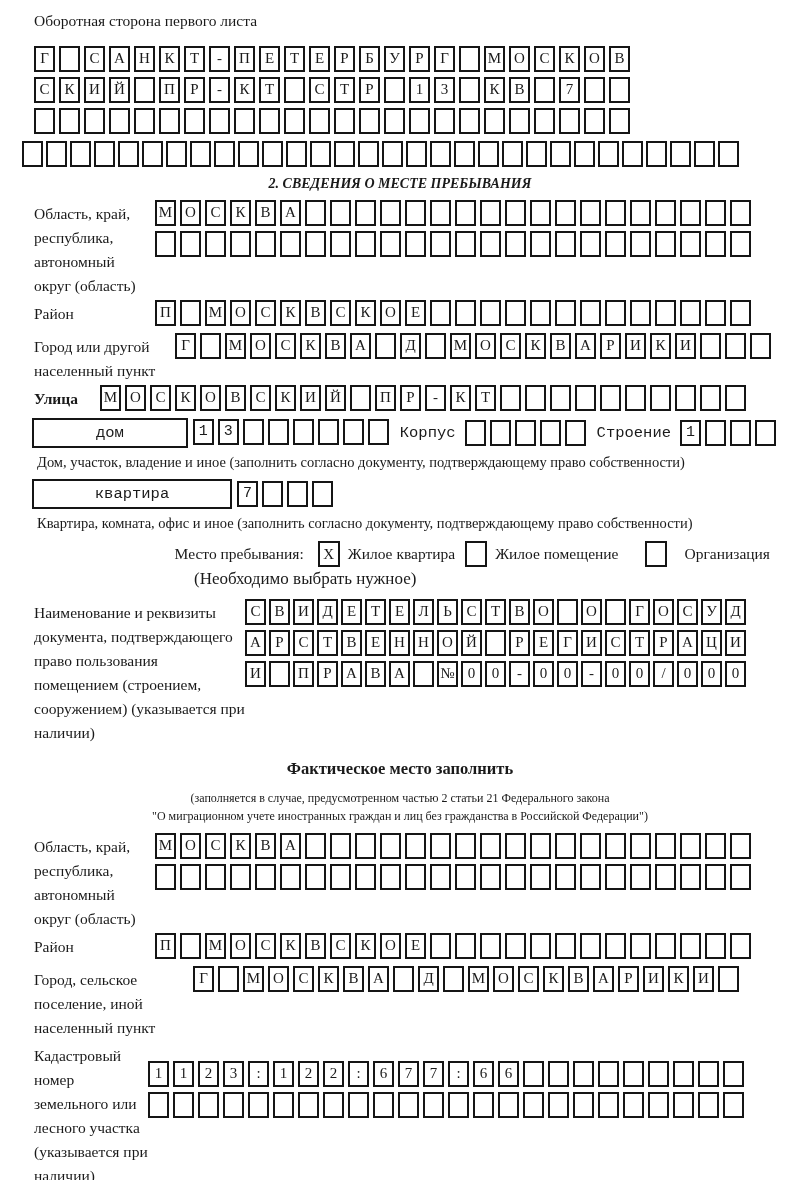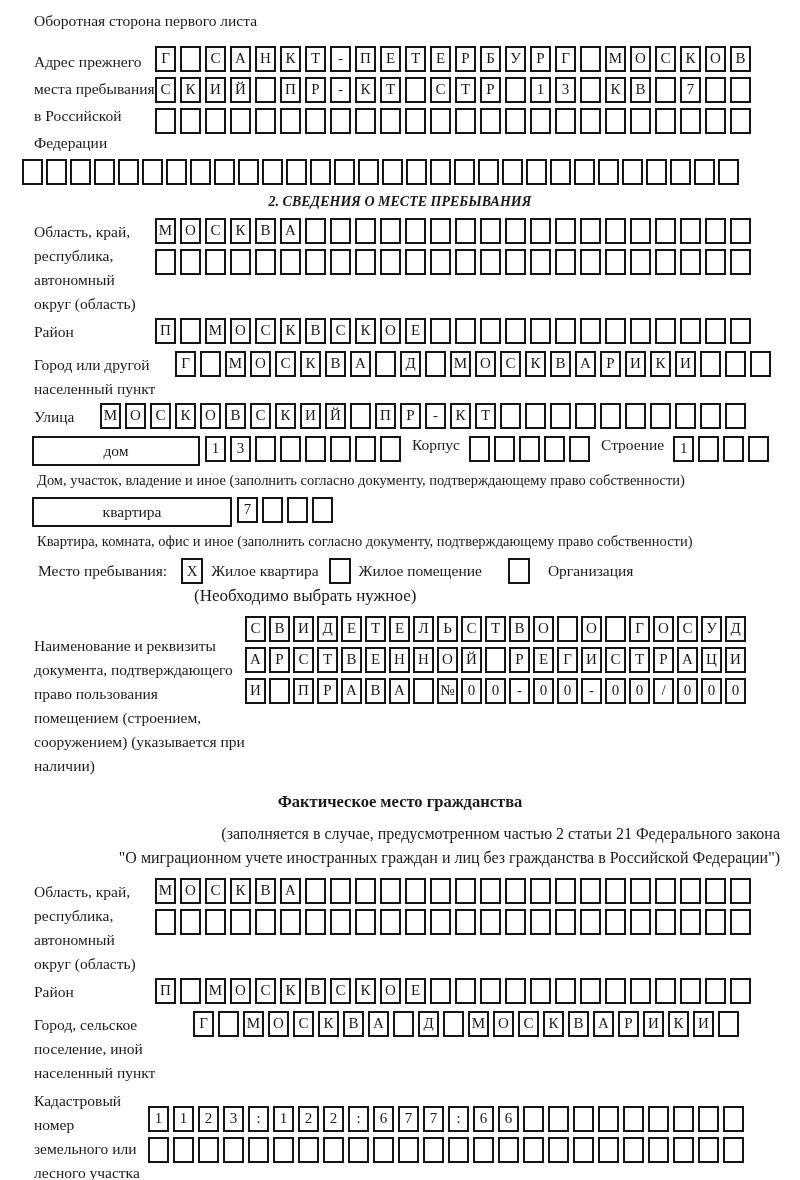--- a/index.html
+++ b/index.html
@@ -13,66 +13,65 @@
     font-family:"Liberation Serif","DejaVu Serif",serif;
     font-size:15.5px;
     overflow:hidden;
   }
   .header-note{padding-right:24px;margin-bottom:16px;}
   .field{display:flex;align-items:flex-start;margin-bottom:2px;}
   .label{flex-shrink:0;line-height:1.75;padding-top:2px;}
   .lh-c{line-height:1.55;}
   .w121{width:121px;}
   .w141{width:141px;}
-  .w66{width:66px;}
-  .w211{width:211px;margin-top:16px;}
+  .w66{width:66px;font-weight:bold;}
+  .w211{width:211px;}
   .w159{width:159px;}
   .w114{width:114px;}
   .rows{flex-grow:1;}
   .cellrow{height:26px;margin-bottom:5px;white-space:nowrap;}
   .cell{
     display:inline-block;width:21px;height:26px;box-sizing:border-box;
     border:2px solid #151515;margin-right:4px;text-align:center;
     line-height:21px;font-size:15px;vertical-align:top;background:#fff;
   }
   .tight .cell{margin-right:3px;}
   .fullrow{margin-left:-12px;margin-bottom:2px;}
   .caption{font-size:14.5px;line-height:1.4;margin:1px 0 7px 0;}
   .caption.center{text-align:center;margin-left:-14px;}
   .caption.indent{padding-left:3px;}
   .section-title{text-align:center;font-weight:bold;font-size:14px;margin:9px 0 8px -14px;font-style:italic;}
-  .inline-row{display:flex;align-items:flex-start;margin-left:-2px;margin-bottom:4px;}
+  .inline-row{display:flex;align-items:center;margin-left:-2px;margin-bottom:4px;font-family:Liberation Mono, monospace;}
   .labelbox{
     display:inline-block;box-sizing:border-box;height:30px;border:2px solid #151515;
     text-align:center;line-height:26px;margin-right:5px;background:#fff;
   }
   .labelbox.dom{width:168px;}
   .labelbox.kv{width:200px;}
   .inline-label{padding:0 9px 0 7px;}
   .checkbox{
     display:inline-block;width:22px;height:26px;box-sizing:border-box;border:2px solid #151515;
     text-align:center;line-height:22px;font-size:15px;vertical-align:middle;background:#fff;
   }
-  .stay-row{display:flex;align-items:center;margin:6px 0 2px 4px;}
+  .stay-row{display:flex;align-items:center;margin:6px 0 2px 11px;justify-content:flex-end;}
   .stay-row .opt-label{padding:0 10px 0 8px;}
   .gap-lg{margin-left:16px;}
   .choose-note{padding-left:160px;margin:0 0 10px 0;font-size:17px;}
-  .center-note{text-align:right;margin-left:-14px;font-size:16px;line-height:1.5;}
+  .center-note{text-align:center;margin-left:-14px;font-size:12px;line-height:1.5;}
   .fact-title{text-align:center;font-weight:bold;font-size:16.5px;margin:14px 0 10px -14px;}
   .offset-top{margin-top:19px;}
 </style>
 </head>
 <body>
 
 <div class="page">
 
   <div class="header-note">Оборотная сторона первого листа</div>
 
   <div class="field">
-    <div class="label w121">Адрес прежнего места пребывания в Российской Федерации</div>
     <div class="rows">
       <div class="cellrow"><span class="cell">Г</span><span class="cell"></span><span class="cell">С</span><span class="cell">А</span><span class="cell">Н</span><span class="cell">К</span><span class="cell">Т</span><span class="cell">-</span><span class="cell">П</span><span class="cell">Е</span><span class="cell">Т</span><span class="cell">Е</span><span class="cell">Р</span><span class="cell">Б</span><span class="cell">У</span><span class="cell">Р</span><span class="cell">Г</span><span class="cell"></span><span class="cell">М</span><span class="cell">О</span><span class="cell">С</span><span class="cell">К</span><span class="cell">О</span><span class="cell">В</span></div>
       <div class="cellrow"><span class="cell">С</span><span class="cell">К</span><span class="cell">И</span><span class="cell">Й</span><span class="cell"></span><span class="cell">П</span><span class="cell">Р</span><span class="cell">-</span><span class="cell">К</span><span class="cell">Т</span><span class="cell"></span><span class="cell">С</span><span class="cell">Т</span><span class="cell">Р</span><span class="cell"></span><span class="cell">1</span><span class="cell">3</span><span class="cell"></span><span class="cell">К</span><span class="cell">В</span><span class="cell"></span><span class="cell">7</span><span class="cell"></span><span class="cell"></span></div>
       <div class="cellrow"><span class="cell"></span><span class="cell"></span><span class="cell"></span><span class="cell"></span><span class="cell"></span><span class="cell"></span><span class="cell"></span><span class="cell"></span><span class="cell"></span><span class="cell"></span><span class="cell"></span><span class="cell"></span><span class="cell"></span><span class="cell"></span><span class="cell"></span><span class="cell"></span><span class="cell"></span><span class="cell"></span><span class="cell"></span><span class="cell"></span><span class="cell"></span><span class="cell"></span><span class="cell"></span><span class="cell"></span></div>
     </div>
   </div>
   <div class="cellrow fullrow tight"><span class="cell"></span><span class="cell"></span><span class="cell"></span><span class="cell"></span><span class="cell"></span><span class="cell"></span><span class="cell"></span><span class="cell"></span><span class="cell"></span><span class="cell"></span><span class="cell"></span><span class="cell"></span><span class="cell"></span><span class="cell"></span><span class="cell"></span><span class="cell"></span><span class="cell"></span><span class="cell"></span><span class="cell"></span><span class="cell"></span><span class="cell"></span><span class="cell"></span><span class="cell"></span><span class="cell"></span><span class="cell"></span><span class="cell"></span><span class="cell"></span><span class="cell"></span><span class="cell"></span><span class="cell"></span></div>
 
   <div class="section-title">2. СВЕДЕНИЯ О МЕСТЕ ПРЕБЫВАНИЯ</div>
 
@@ -134,21 +133,21 @@
 
   <div class="field">
     <div class="label w211 lh-c">Наименование и реквизиты документа, подтверждающего право пользования помещением (строением, сооружением) (указывается при наличии)</div>
     <div class="rows tight">
       <div class="cellrow"><span class="cell">С</span><span class="cell">В</span><span class="cell">И</span><span class="cell">Д</span><span class="cell">Е</span><span class="cell">Т</span><span class="cell">Е</span><span class="cell">Л</span><span class="cell">Ь</span><span class="cell">С</span><span class="cell">Т</span><span class="cell">В</span><span class="cell">О</span><span class="cell"></span><span class="cell">О</span><span class="cell"></span><span class="cell">Г</span><span class="cell">О</span><span class="cell">С</span><span class="cell">У</span><span class="cell">Д</span></div>
       <div class="cellrow"><span class="cell">А</span><span class="cell">Р</span><span class="cell">С</span><span class="cell">Т</span><span class="cell">В</span><span class="cell">Е</span><span class="cell">Н</span><span class="cell">Н</span><span class="cell">О</span><span class="cell">Й</span><span class="cell"></span><span class="cell">Р</span><span class="cell">Е</span><span class="cell">Г</span><span class="cell">И</span><span class="cell">С</span><span class="cell">Т</span><span class="cell">Р</span><span class="cell">А</span><span class="cell">Ц</span><span class="cell">И</span></div>
       <div class="cellrow"><span class="cell">И</span><span class="cell"></span><span class="cell">П</span><span class="cell">Р</span><span class="cell">А</span><span class="cell">В</span><span class="cell">А</span><span class="cell"></span><span class="cell">№</span><span class="cell">0</span><span class="cell">0</span><span class="cell">-</span><span class="cell">0</span><span class="cell">0</span><span class="cell">-</span><span class="cell">0</span><span class="cell">0</span><span class="cell">/</span><span class="cell">0</span><span class="cell">0</span><span class="cell">0</span></div>
     </div>
   </div>
 
-  <div class="fact-title">Фактическое место гражданства</div>
+  <div class="fact-title">Фактическое место заполнить</div>
   <div class="center-note">(заполняется в случае, предусмотренном частью 2 статьи 21 Федерального закона</div>
   <div class="center-note" style="margin-bottom:8px">"О миграционном учете иностранных граждан и лиц без гражданства в Российской Федерации")</div>
 
   <div class="field">
     <div class="label w121 lh-c">Область, край, республика, автономный округ (область)</div>
     <div class="rows">
       <div class="cellrow"><span class="cell">М</span><span class="cell">О</span><span class="cell">С</span><span class="cell">К</span><span class="cell">В</span><span class="cell">А</span><span class="cell"></span><span class="cell"></span><span class="cell"></span><span class="cell"></span><span class="cell"></span><span class="cell"></span><span class="cell"></span><span class="cell"></span><span class="cell"></span><span class="cell"></span><span class="cell"></span><span class="cell"></span><span class="cell"></span><span class="cell"></span><span class="cell"></span><span class="cell"></span><span class="cell"></span><span class="cell"></span></div>
       <div class="cellrow"><span class="cell"></span><span class="cell"></span><span class="cell"></span><span class="cell"></span><span class="cell"></span><span class="cell"></span><span class="cell"></span><span class="cell"></span><span class="cell"></span><span class="cell"></span><span class="cell"></span><span class="cell"></span><span class="cell"></span><span class="cell"></span><span class="cell"></span><span class="cell"></span><span class="cell"></span><span class="cell"></span><span class="cell"></span><span class="cell"></span><span class="cell"></span><span class="cell"></span><span class="cell"></span><span class="cell"></span></div>
     </div>
   </div>

